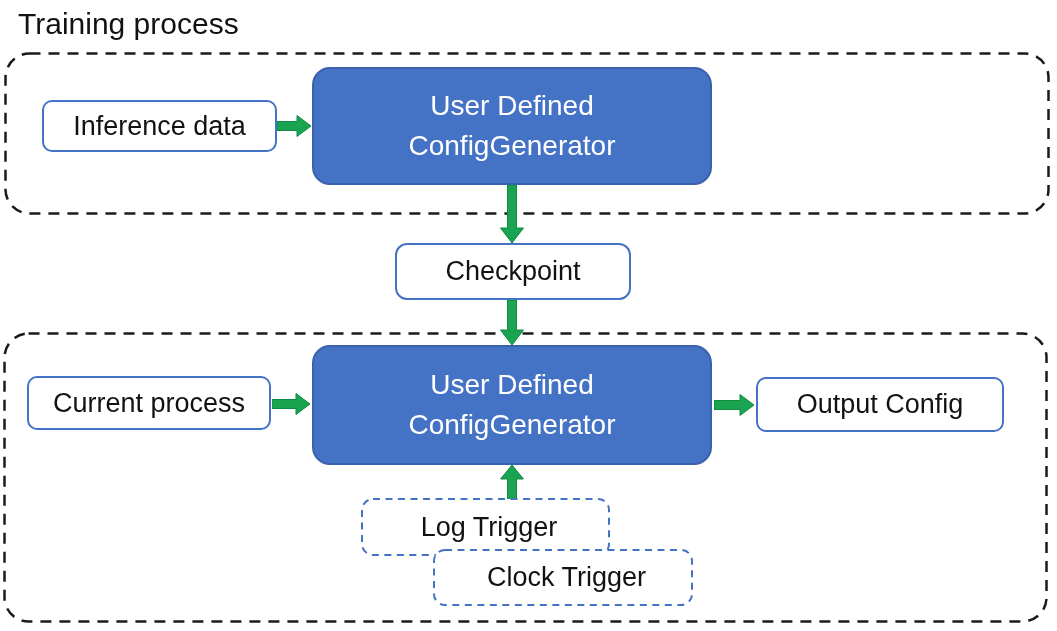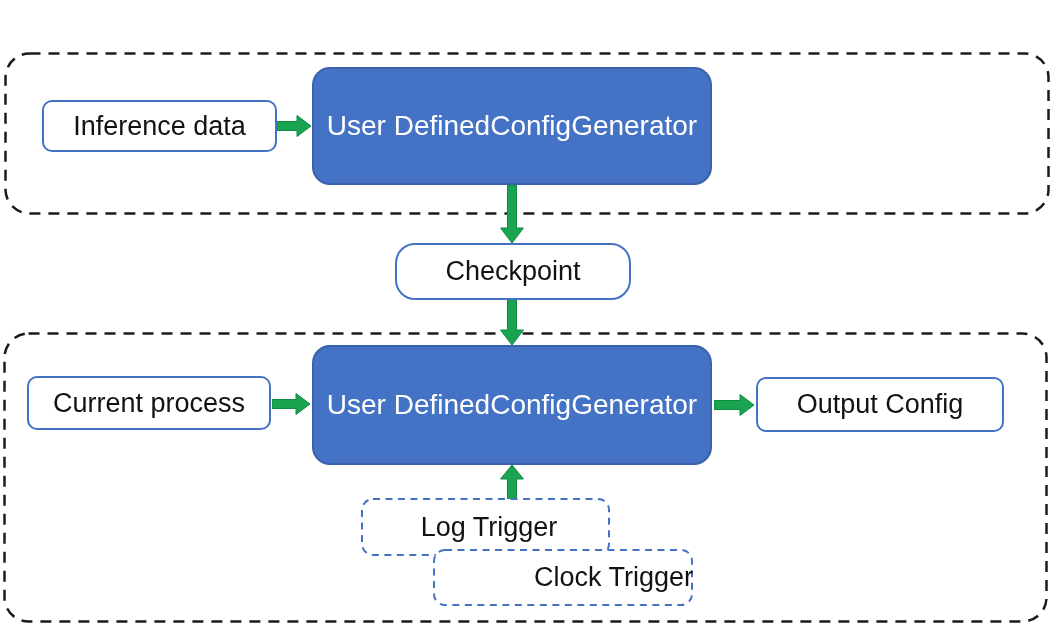--- a/index.html
+++ b/index.html
@@ -26,37 +26,38 @@
     text-align:center;box-sizing:border-box;background:#fff;
   }
   .light-box{
     border:2px solid var(--light-border);
     border-radius:10px;font-size:27px;color:var(--text-dark);
   }
   .blue-box{
     background:var(--box-fill);
     border:2px solid var(--box-border);
     border-radius:18px;color:var(--text-light);
-    font-size:28px;line-height:40px;flex-direction:row;
+    font-size:28px;line-height:40px;flex-direction:column;
   }
   .trigger-box{
     background:transparent;font-size:27px;color:var(--text-dark);
   }
   .trigger-box .border-svg{position:absolute;left:0;top:0;}
   .trigger-box .lbl{position:relative;z-index:2;margin-left:7px;}
   .container-svg,.arrow-svg{display:block;}
   .arrow-svg polygon{fill:var(--arrow-green);stroke:var(--arrow-green-dark);stroke-width:1;}
   .container-svg rect{fill:none;stroke:var(--dash-black);stroke-width:2.5;stroke-dasharray:11 8;}
   .trigger-rect{fill:#fff;stroke:var(--light-border);stroke-width:2;stroke-dasharray:7 5.5;}
 </style>
 </head>
 <body>
 
 <div class="canvas">
 
+  <div class="abs section-label" style="left:18px;top:6px;">Training process</div>
 
 
   <svg class="abs container-svg" style="left:4px;top:52px;" width="1046" height="163">
     <rect x="1.5" y="1.5" width="1043" height="160" rx="24" ry="24"></rect>
   </svg>
 
   <svg class="abs container-svg" style="left:3px;top:332px;" width="1045" height="291">
     <rect x="1.5" y="1.5" width="1042" height="288" rx="24" ry="24"></rect>
   </svg>
 
@@ -70,21 +71,21 @@
 
   <div class="abs node blue-box" style="left:312px;top:67px;width:400px;height:118px;">
     <span>User Defined</span>
     <span>ConfigGenerator</span>
   </div>
 
   <svg class="abs arrow-svg" style="left:499px;top:185px;" width="26" height="58">
     <polygon points="8.5,0 17.5,0 17.5,43 24.5,43 13,58 1.5,43 8.5,43"></polygon>
   </svg>
 
-  <div class="abs node light-box" style="left:395px;top:243px;width:236px;height:57px;border-radius:20px;">
+  <div class="abs node light-box" style="left:395px;top:243px;width:236px;height:57px;border-radius:12px;">
     <span>Checkpoint</span>
   </div>
 
   <svg class="abs arrow-svg" style="left:499px;top:300px;" width="26" height="45">
     <polygon points="8.5,0 17.5,0 17.5,30 24.5,30 13,45 1.5,30 8.5,30"></polygon>
   </svg>
 
   <div class="abs node light-box" style="left:27px;top:376px;width:244px;height:54px;">
     <span>Current process</span>
   </div>
@@ -110,20 +111,20 @@
     <polygon points="8.5,34 17.5,34 17.5,14 24.5,14 13,0 1.5,14 8.5,14"></polygon>
   </svg>
 
   <div class="abs node trigger-box" style="left:361px;top:498px;width:249px;height:58px;">
     <svg class="border-svg" width="249" height="58">
       <rect class="trigger-rect" x="1" y="1" width="247" height="56" rx="11" ry="11"></rect>
     </svg>
     <span class="lbl">Log Trigger</span>
   </div>
 
-  <div class="abs node trigger-box" style="left:433px;top:549px;width:260px;height:57px;justify-content:flex-end;">
+  <div class="abs node trigger-box" style="left:433px;top:549px;width:260px;height:57px;">
     <svg class="border-svg" width="260" height="57">
       <rect class="trigger-rect" x="1" y="1" width="258" height="55" rx="11" ry="11"></rect>
     </svg>
     <span class="lbl">Clock Trigger</span>
   </div>
 
 </div>
 
 </body></html>

